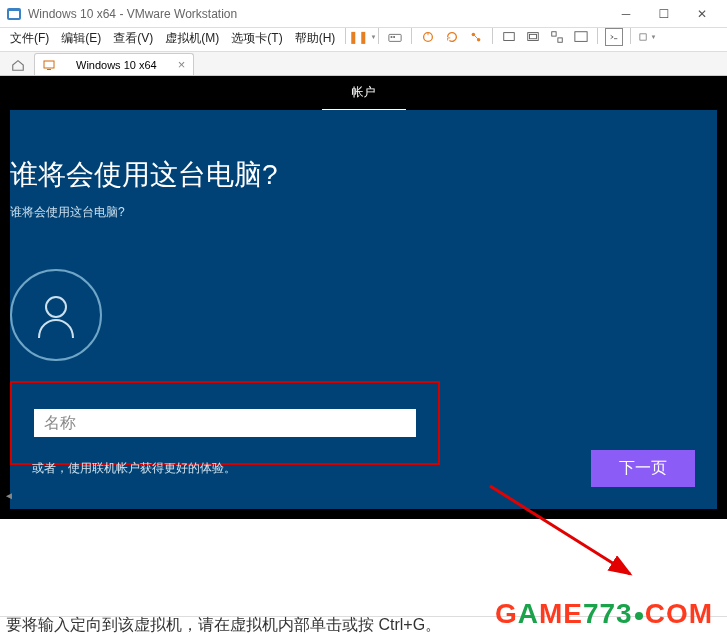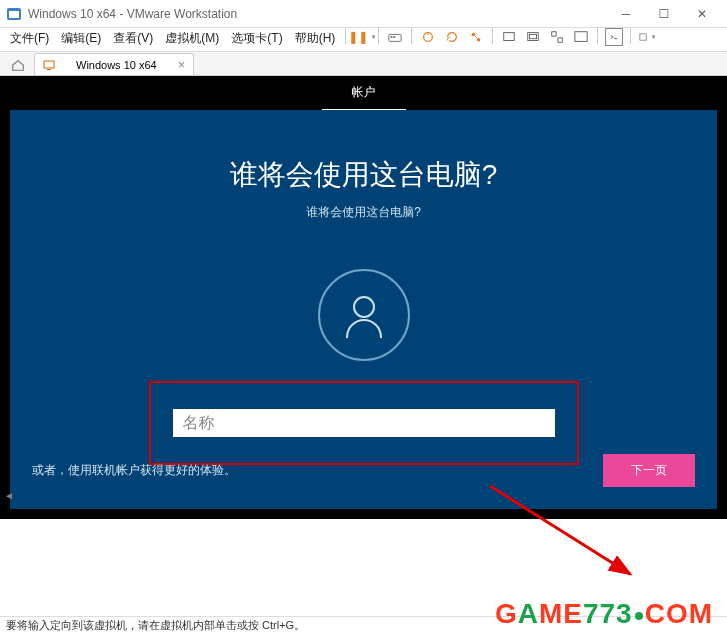--- a/index.html
+++ b/index.html
@@ -23,37 +23,37 @@
   .tabstrip { height: 24px; display: flex; align-items: flex-end; padding-left: 8px; background: #f5f5f5; border-bottom: 1px solid #ccc; }
   .home-icon { width: 20px; height: 20px; display: flex; align-items: center; justify-content: center; color: #777; margin-right: 6px; }
   .tab { background: #fff; border: 1px solid #ccc; border-bottom: none; padding: 3px 8px; font-size: 11px; display: flex; align-items: center; gap: 21px; border-radius: 3px 3px 0 0; }
   .tab .tab-icon { width: 12px; height: 12px; }
   .tab-close { color: #888; font-size: 13px; cursor: pointer; }
   
   
   .guest { position: relative; height: 443px; background: #000; }
   .topbar { height: 34px; background: #000; display: flex; align-items: center; justify-content: center; position: relative; }
   .topbar-tab { color: #fff; font-size: 12px; padding: 8px 30px; border-bottom: 2px solid #fff; }
-  .oobe { position: absolute; top: 34px; left: 10px; right: 10px; bottom: 10px; background: #004275; color: #fff; display: flex; flex-direction: column; align-items: center; padding-top: 46px; }
+  .oobe { position: absolute; top: 34px; left: 10px; right: 10px; bottom: 10px; background: #004275; color: #fff; display: flex; flex-direction: column; align-items: flex-start; padding-top: 46px; }
   .oobe h1 { font-size: 28px; font-weight: 300; }
   .oobe-sub { font-size: 12px; margin-top: 10px; color: #cde0ee; }
   .avatar-ring { width: 92px; height: 92px; border-radius: 50%; border: 2px solid #6fa5c7; display: flex; align-items: center; justify-content: center; margin-top: 48px; }
   .avatar-ring svg { width: 50px; height: 50px; stroke: #cde0ee; stroke-width: 2; fill: none; }
   .redbox { border: 2px solid #d40000; width: 430px; padding: 26px 22px; margin-top: 20px; }
   .textinput { width: 100%; height: 28px; background: #fff; border: none; padding: 0 10px; font-size: 16px; color: #404040; }
   .textinput::placeholder { color: #888; }
   .bottom-row { position: absolute; bottom: 22px; left: 22px; right: 22px; display: flex; justify-content: space-between; align-items: center; }
   .alt-link { font-size: 12px; color: #d1e4f0; }
-  .next-btn { background: #ec4899; color: #fff; border: none; padding: 8px 28px; font-size: 12px; }
+  .next-btn { background: #8b5cf6; color: #fff; border: none; padding: 8px 28px; font-size: 16px; }
   
   
   .arrow { position: absolute; pointer-events: none; }
   
   
-  .statusbar { position: absolute; bottom: 0; left: 0; right: 0; height: 18px; background: #fff; border-top: 1px solid #ddd; font-size: 11px; color: #333; padding: 2px 6px; display: flex; align-items: center; }
+  .statusbar { position: absolute; bottom: 0; left: 0; right: 0; height: 18px; background: #fff; border-top: 1px solid #ddd; font-size: 16px; color: #333; padding: 2px 6px; display: flex; align-items: center; }
   .scroll-left { position: absolute; bottom: 18px; left: 4px; color: #888; font-size: 10px; }
   .watermark { position: absolute; bottom: 4px; right: 14px; font-family: Impact, sans-serif; font-size: 28px; font-weight: 700; letter-spacing: 1px; }
   .watermark .g773 { color: #ff3b1f; }
   .watermark .game { color: #1aa34a; }
   .watermark .dot { width: 8px; height: 8px; background: #1aa34a; border-radius: 50%; display: inline-block; margin: 0 2px; vertical-align: middle; }
 </style>
 </head>
 <body>
 
 <div class="titlebar">

